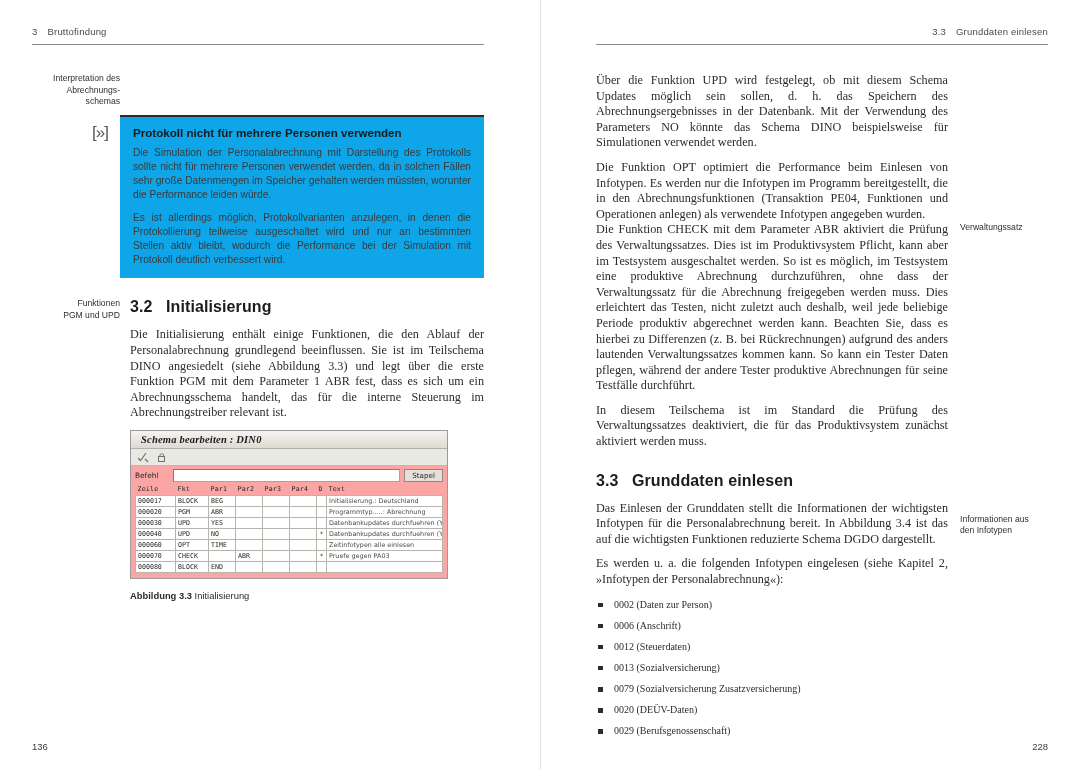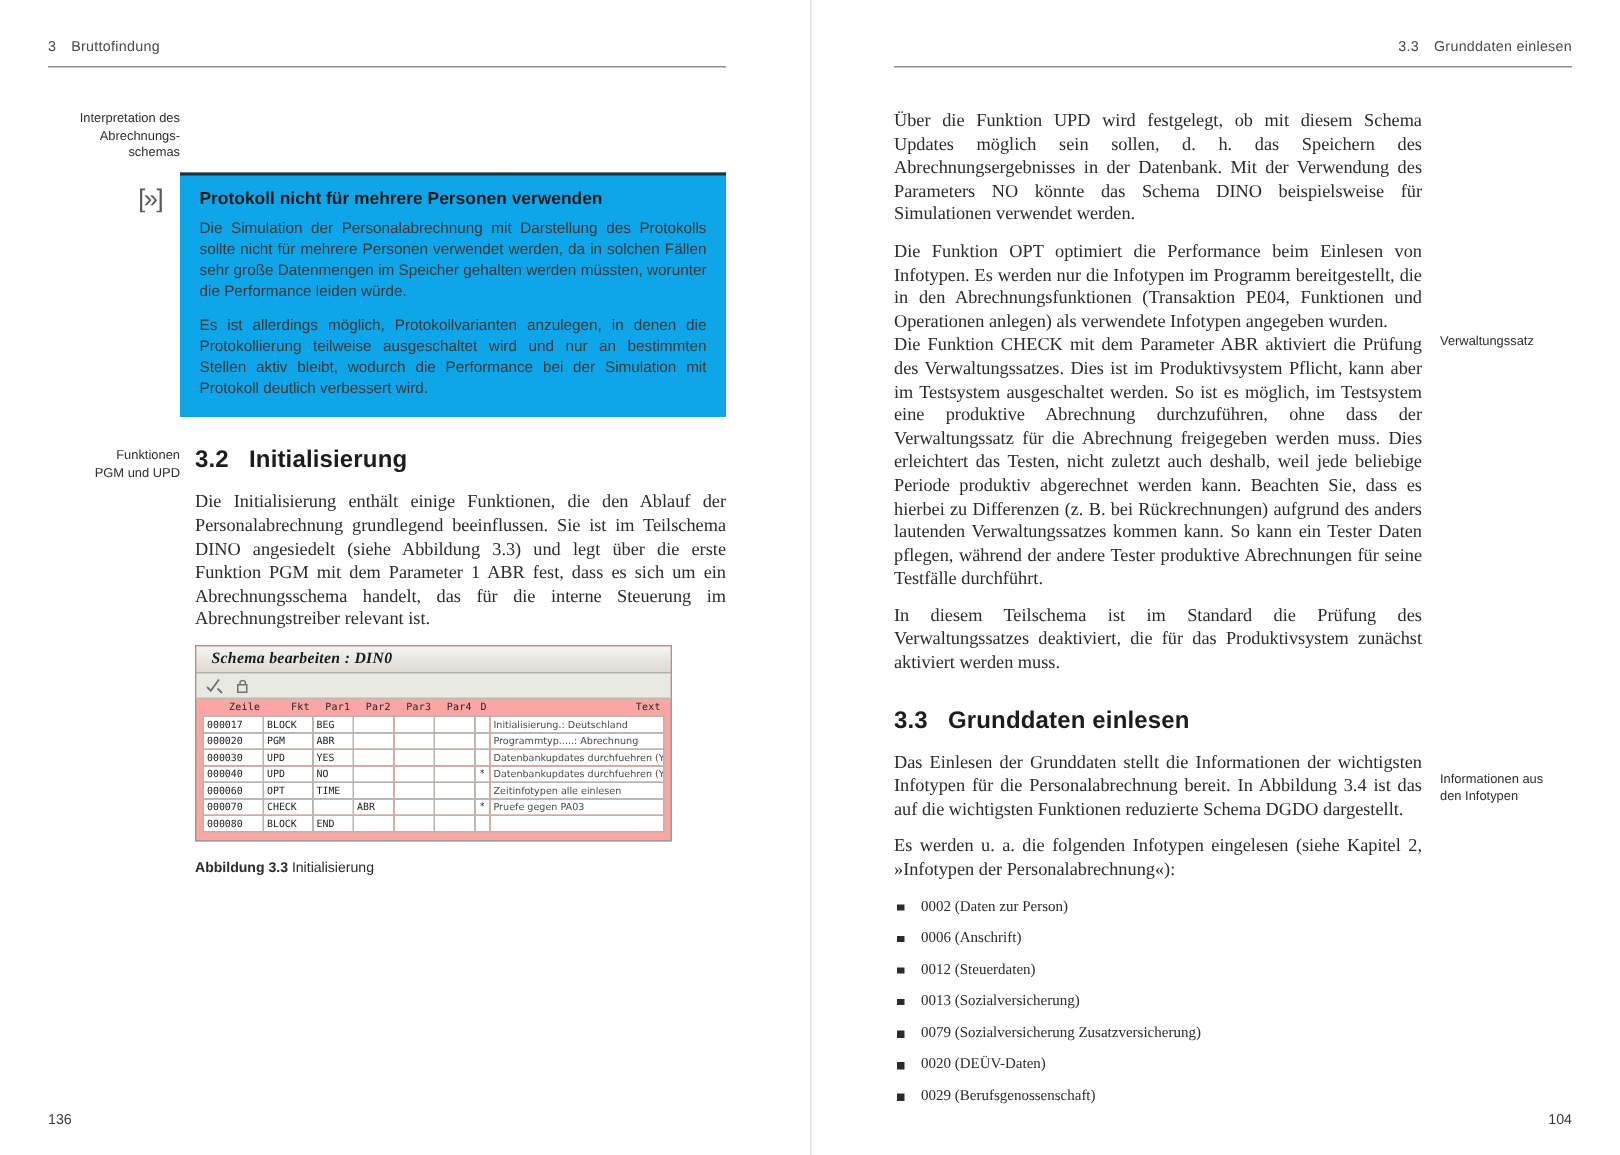--- a/index.html
+++ b/index.html
@@ -206,21 +206,21 @@
   table.sap {
     border-collapse: collapse;
     width: 100%;
     table-layout: fixed;
   }
   table.sap th {
     font-family: "DejaVu Sans Mono", monospace;
     font-size: 6.6px;
     font-weight: normal;
     color: #1f1f1f;
-    text-align: right;
+    text-align: left;
     padding: 1px 2px 2px 2px;
     letter-spacing: .2px;
   }
   table.sap td {
     border: 1px solid #b9b5ae;
     background: #ffffff;
     height: 10px;
     padding: 0 2px;
     font-family: "DejaVu Sans Mono", monospace;
     font-size: 6.6px;
@@ -335,20 +335,25 @@
             <div class="sap-title">Schema bearbeiten : DIN0</div>
             <div class="sap-toolbar">
               <svg class="tb-icon" viewBox="0 0 12 12">
                 <path d="M1 7 L3.5 9.5 L9 2" fill="none" stroke="#4a4a4a" stroke-width="1.2"></path>
                 <path d="M8 8 L11 11" stroke="#4a4a4a" stroke-width="1.2"></path>
               </svg>
               <svg class="tb-icon" viewBox="0 0 12 12">
                 <rect x="2.5" y="5.5" width="6" height="5" fill="none" stroke="#4a4a4a" stroke-width="1"></rect>
                 <path d="M4 5.5 V3.8 a2 2 0 0 1 3.6 0 V5.5" fill="none" stroke="#4a4a4a" stroke-width="1"></path>
               </svg>
+            </div>
+            <div class="sap-cmdrow">
+              <span class="cmd-label">Befehl</span>
+              <span class="cmd-input"></span>
+              <span class="cmd-btn">Stapel</span>
             </div>
             <div class="sap-grid">
               <table class="sap">
                 <colgroup>
                   <col class="col-zeile">
                     <col class="col-fkt">
                     <col class="col-p">
                   <col class="col-p">
                     <col class="col-p">
                     <col class="col-p">
@@ -502,16 +507,16 @@
           <li>0006 (Anschrift)</li>
           <li>0012 (Steuerdaten)</li>
           <li>0013 (Sozialversicherung)</li>
           <li>0079 (Sozialversicherung Zusatzversicherung)</li>
           <li>0020 (DEÜV-Daten)</li>
           <li>0029 (Berufsgenossenschaft)</li>
         </ul>
       </div>
     </div>
 
-    <div class="folio right">104</div>
+    <div class="folio right">228</div>
   </div>
 
 </div>
 
 </body></html>

